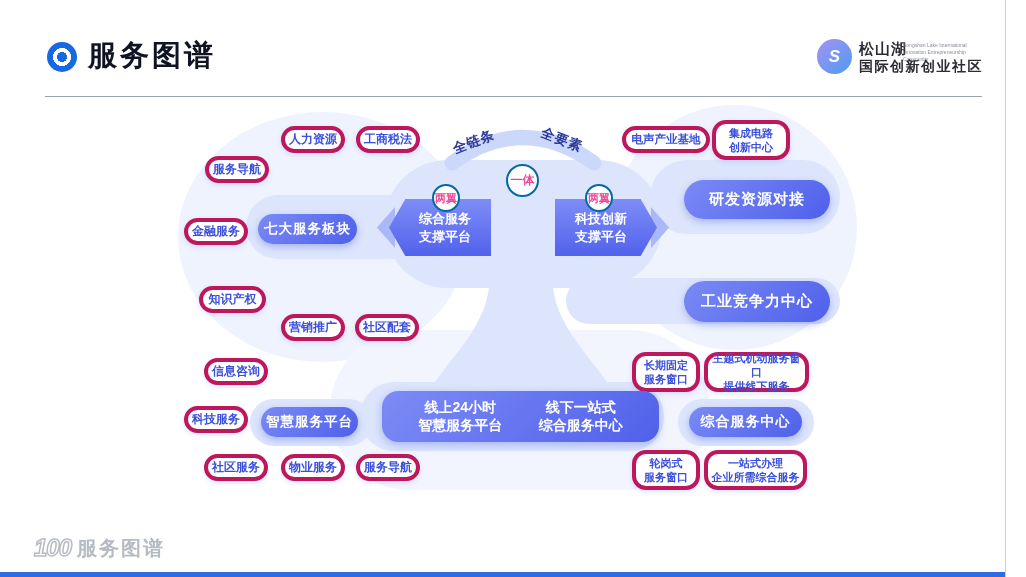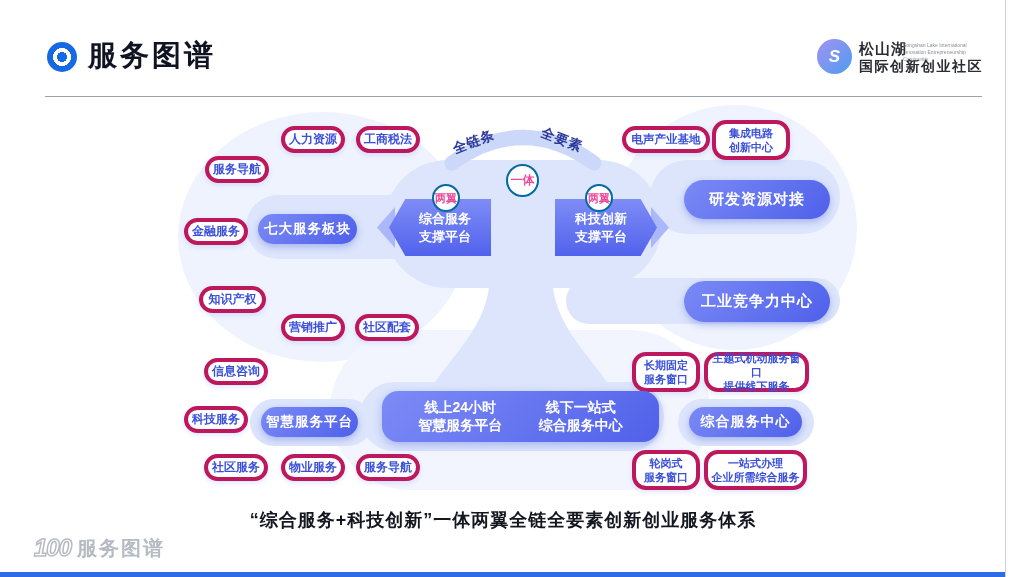--- a/index.html
+++ b/index.html
@@ -149,21 +149,20 @@
   <div class="pill pill2 pre" style="left:704px;top:450px;width:103px">一站式办理
 企业所需综合服务</div>
 
   <div class="banner">
     <span class="pre">线上24小时
 智慧服务平台</span>
     <span class="pre">线下一站式
 综合服务中心</span>
   </div>
 
-  <div class="caption">“综合服务+科技创新”一体两翼全链全要素创新创业服务体系</div>
 
   <div class="wm">
     <span class="wm-logo">100</span>
     <span class="wm-text">服务图谱</span>
   </div>
 
   <div class="bottom-bar"></div>
   <div class="right-edge"></div>
 </div>
 

